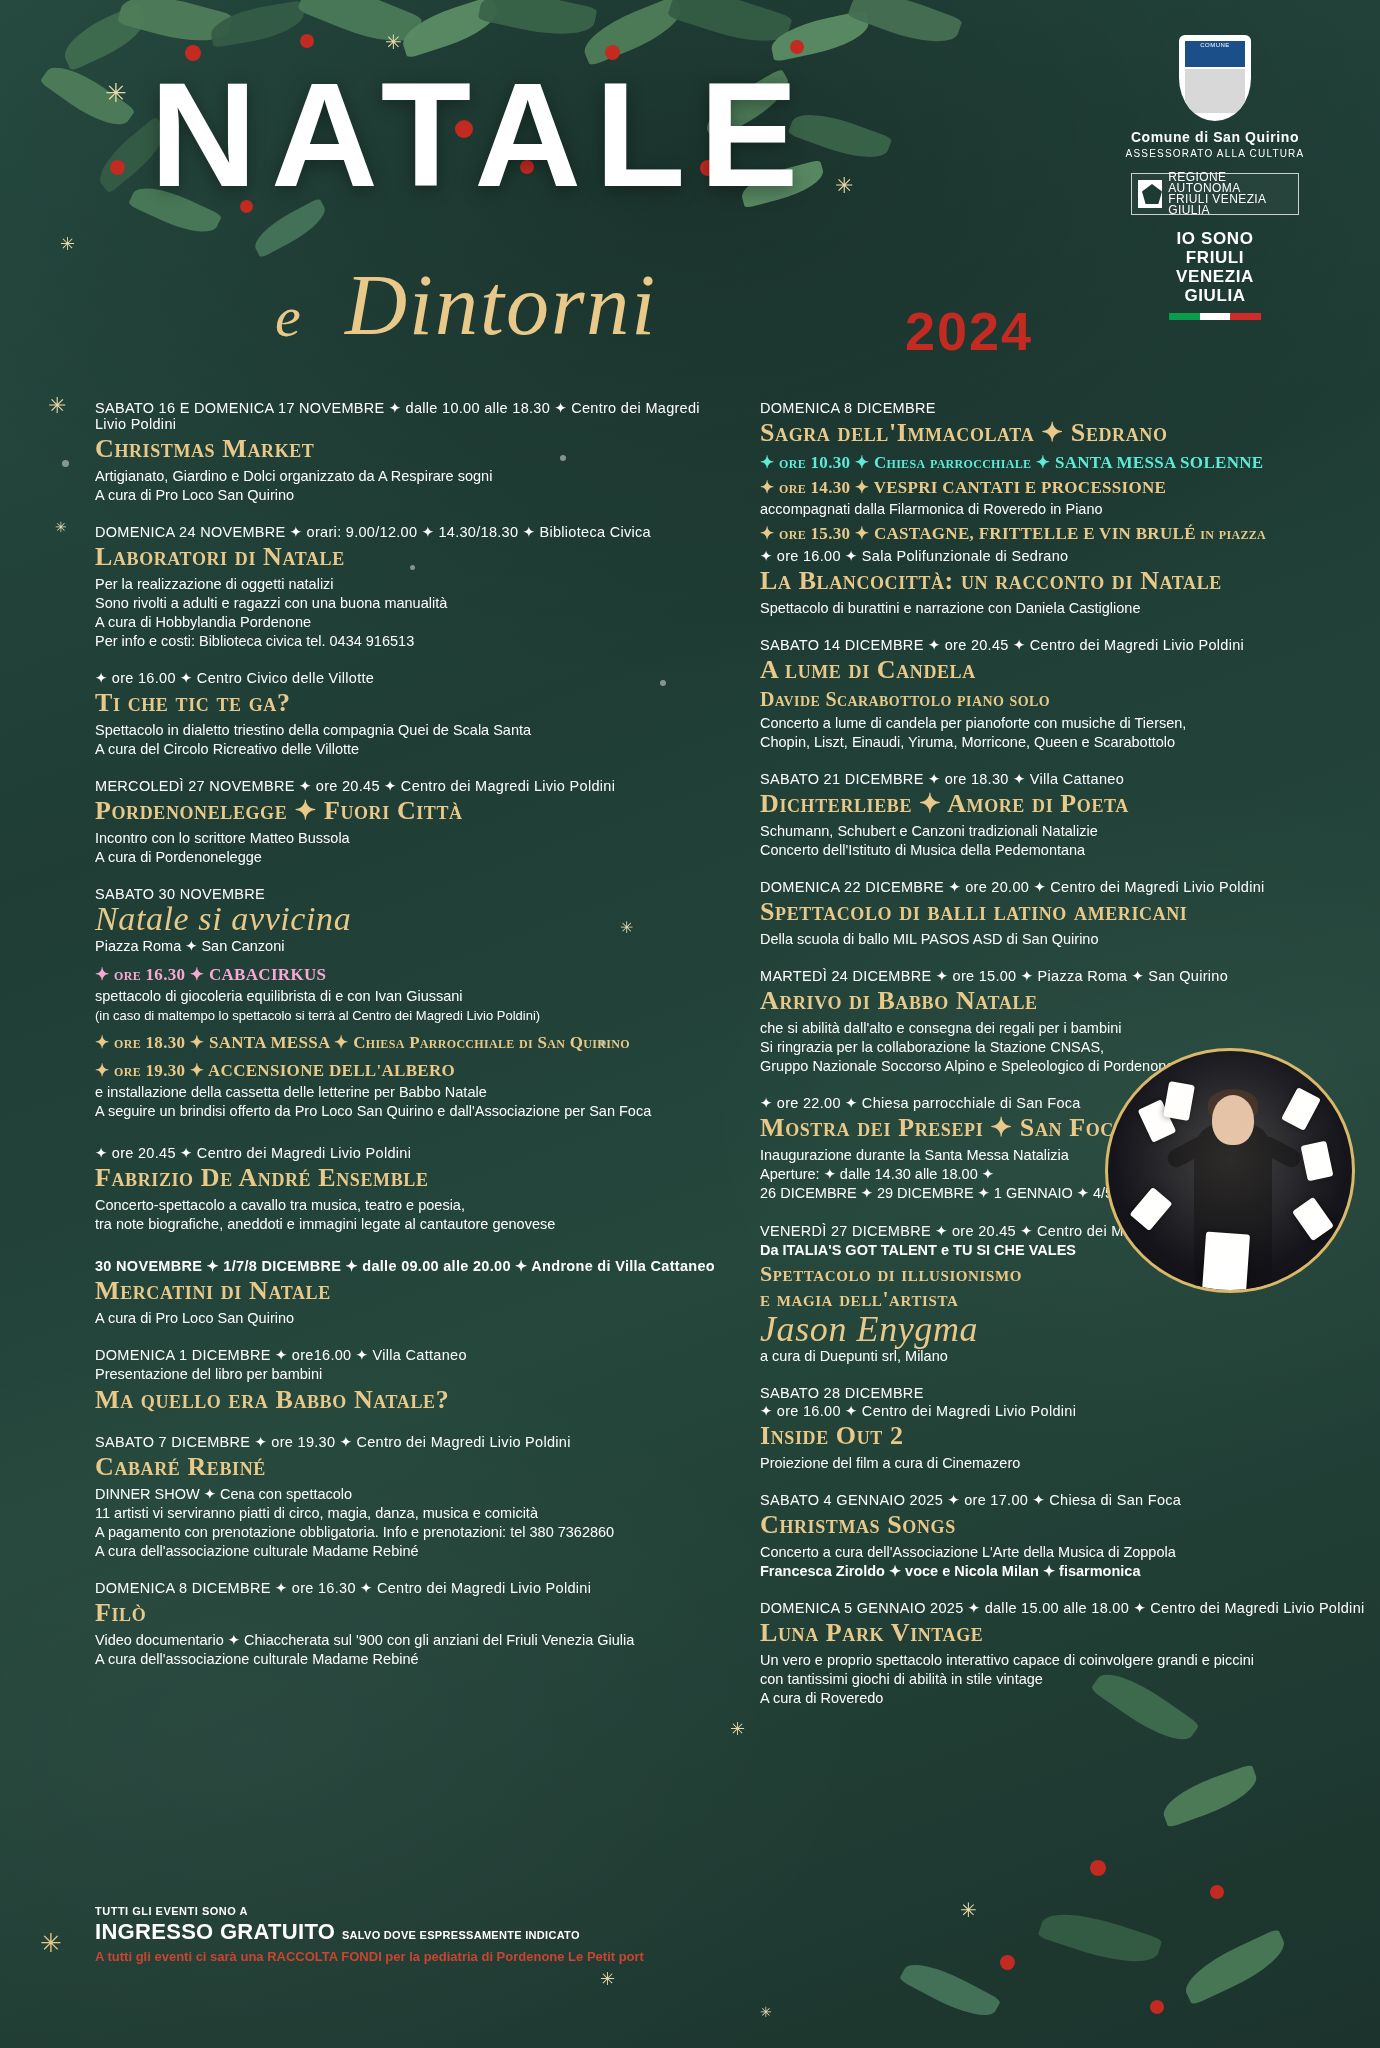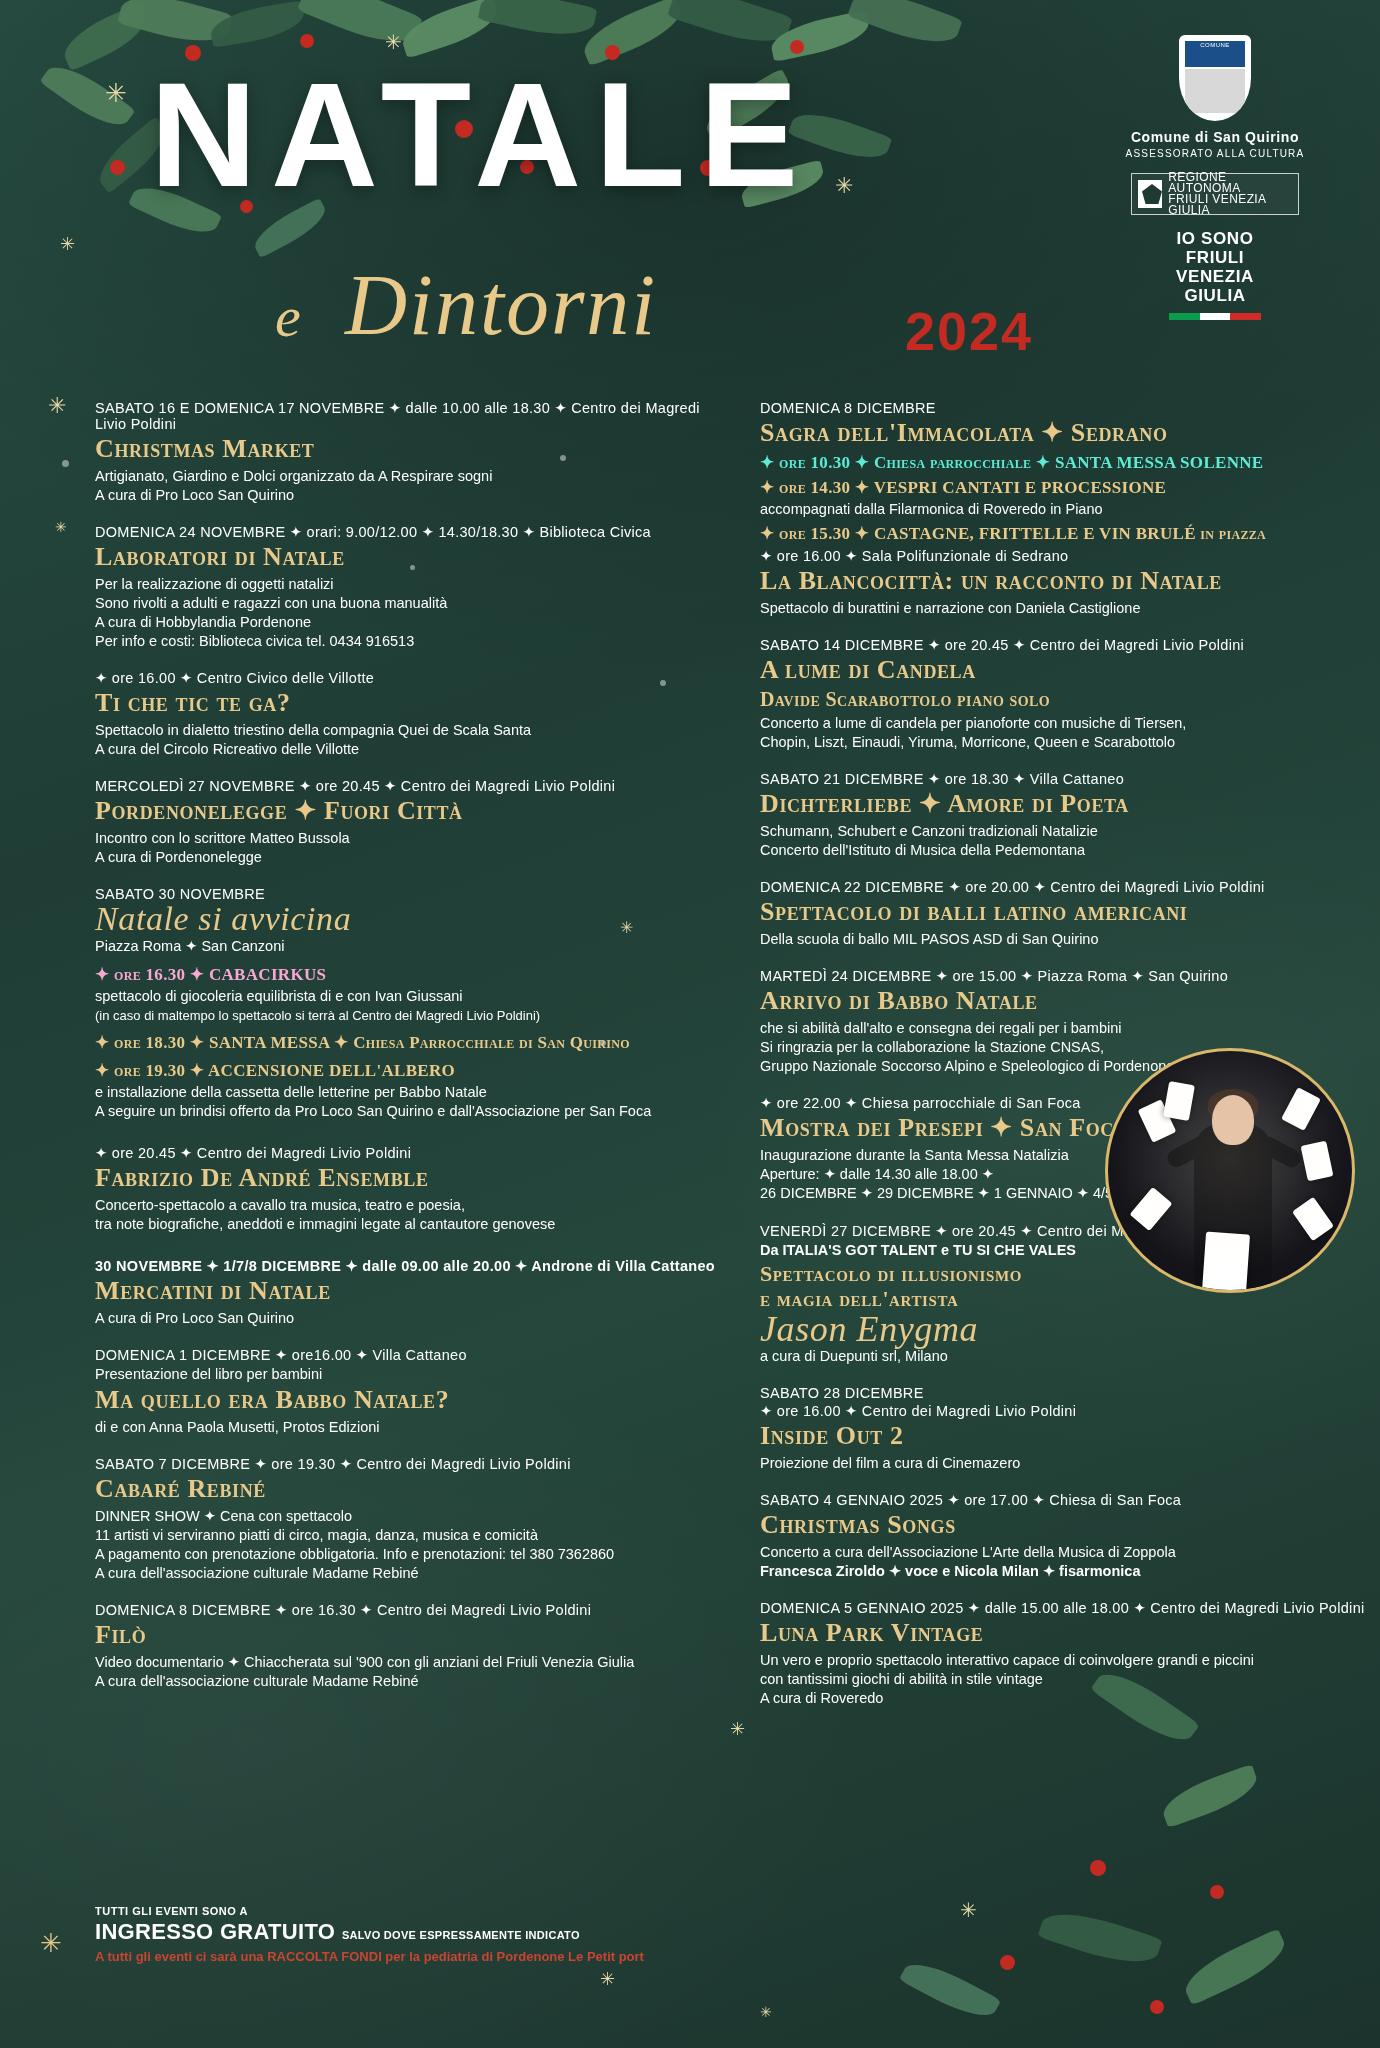--- a/index.html
+++ b/index.html
@@ -289,21 +289,20 @@
   <div class="ev" style="margin-top:24px;">
     <div class="ev-meta" style="font-weight:bold;">30 NOVEMBRE ✦ 1/7/8 DICEMBRE ✦ dalle 09.00 alle 20.00 ✦ Androne di Villa Cattaneo</div>
     <div class="ev-title">Mercatini di Natale</div>
     <div class="ev-sub">A cura di Pro Loco San Quirino</div>
   </div>
 
   <div class="ev">
     <div class="ev-meta">DOMENICA 1 DICEMBRE ✦ ore16.00 ✦ Villa Cattaneo</div>
     <div class="ev-sub">Presentazione del libro per bambini</div>
     <div class="ev-title">Ma quello era Babbo Natale?</div>
-    <div class="ev-sub">di e con Anna Paola Musetti, Protos Edizioni</div>
   </div>
 
   <div class="ev">
     <div class="ev-meta">SABATO 7 DICEMBRE ✦ ore 19.30 ✦ Centro dei Magredi Livio Poldini</div>
     <div class="ev-title">Cabaré Rebiné</div>
     <div class="ev-sub">DINNER SHOW ✦ Cena con spettacolo</div>
     <div class="ev-sub">11 artisti vi serviranno piatti di circo, magia, danza, musica e comicità</div>
     <div class="ev-sub">A pagamento con prenotazione obbligatoria. Info e prenotazioni: tel 380 7362860</div>
     <div class="ev-sub">A cura dell'associazione culturale Madame Rebiné</div>
   </div>

